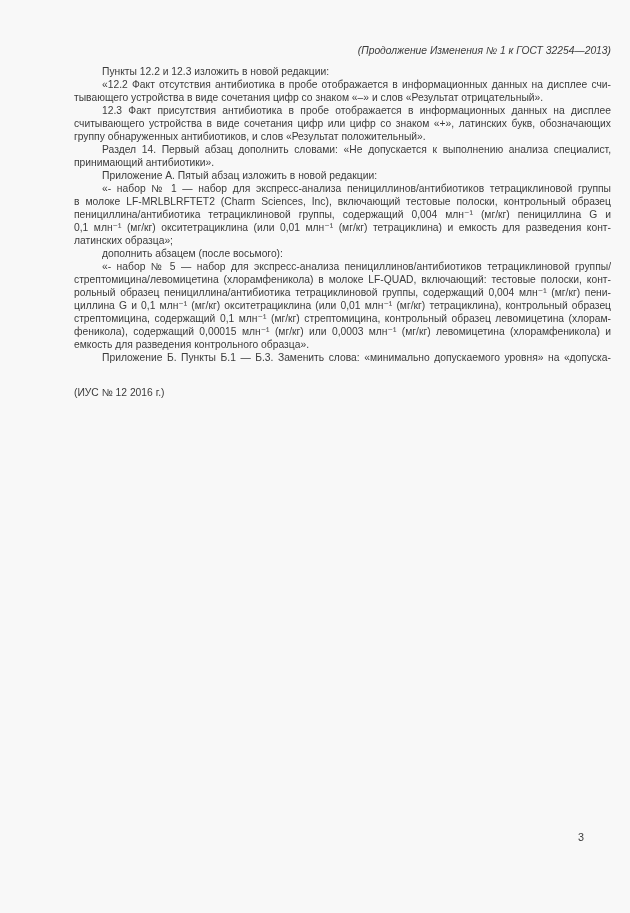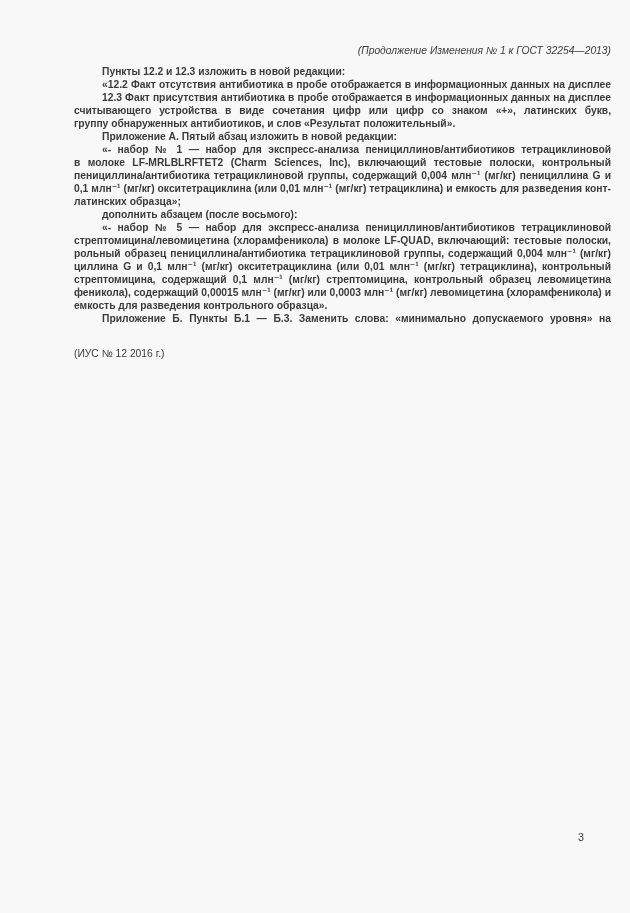--- a/index.html
+++ b/index.html
@@ -22,21 +22,21 @@
     font-size: 10.3px;
     line-height: 13px;
     margin-left: 27px;
   }
   .hdr {
     text-align: right;
     font-style: italic;
     margin-bottom: 8px;
     height: 13px;
   }
-  .para { margin: 0; font-weight: bold; }
+  .para { margin: 0; }
   .ln {
     height: 13px;
     overflow: hidden;
     text-align: justify;
   }
   .fill { text-align-last: justify; }
   .ind { padding-left: 28px; }
   .ftr {
     text-align: left;
     margin-top: 22px;
@@ -57,28 +57,33 @@
   <div class="content">
 
     <div class="hdr">(Продолжение Изменения № 1 к ГОСТ 32254—2013)</div>
 
     <div class="para">
       <div class="ln ind">Пункты 12.2 и 12.3 изложить в новой редакции:</div>
     </div>
 
     <div class="para">
       <div class="ln ind fill">«12.2 Факт отсутствия антибиотика в пробе отображается в информационных данных на дисплее счи-</div>
+      <div class="ln">тывающего устройства в виде сочетания цифр со знаком «–» и слов «Результат отрицательный».</div>
     </div>
 
     <div class="para">
       <div class="ln ind fill">12.3 Факт присутствия антибиотика в пробе отображается в информационных данных на дисплее</div>
       <div class="ln fill">считывающего устройства в виде сочетания цифр или цифр со знаком «+», латинских букв, обозначающих</div>
       <div class="ln">группу обнаруженных антибиотиков, и слов «Результат положительный».</div>
     </div>
 
+    <div class="para">
+      <div class="ln ind fill">Раздел 14. Первый абзац дополнить словами: «Не допускается к выполнению анализа специалист,</div>
+      <div class="ln">принимающий антибиотики».</div>
+    </div>
 
     <div class="para">
       <div class="ln ind">Приложение А. Пятый абзац изложить в новой редакции:</div>
     </div>
 
     <div class="para">
       <div class="ln ind fill">«- набор № 1 — набор для экспресс-анализа пенициллинов/антибиотиков тетрациклиновой группы</div>
       <div class="ln fill">в молоке LF-MRLBLRFTET2 (Charm Sciences, Inc), включающий тестовые полоски, контрольный образец</div>
       <div class="ln fill">пенициллина/антибиотика тетрациклиновой группы, содержащий 0,004 млн⁻¹ (мг/кг) пенициллина G и</div>
       <div class="ln fill">0,1 млн⁻¹ (мг/кг) окситетрациклина (или 0,01 млн⁻¹ (мг/кг) тетрациклина) и емкость для разведения конт-</div>

